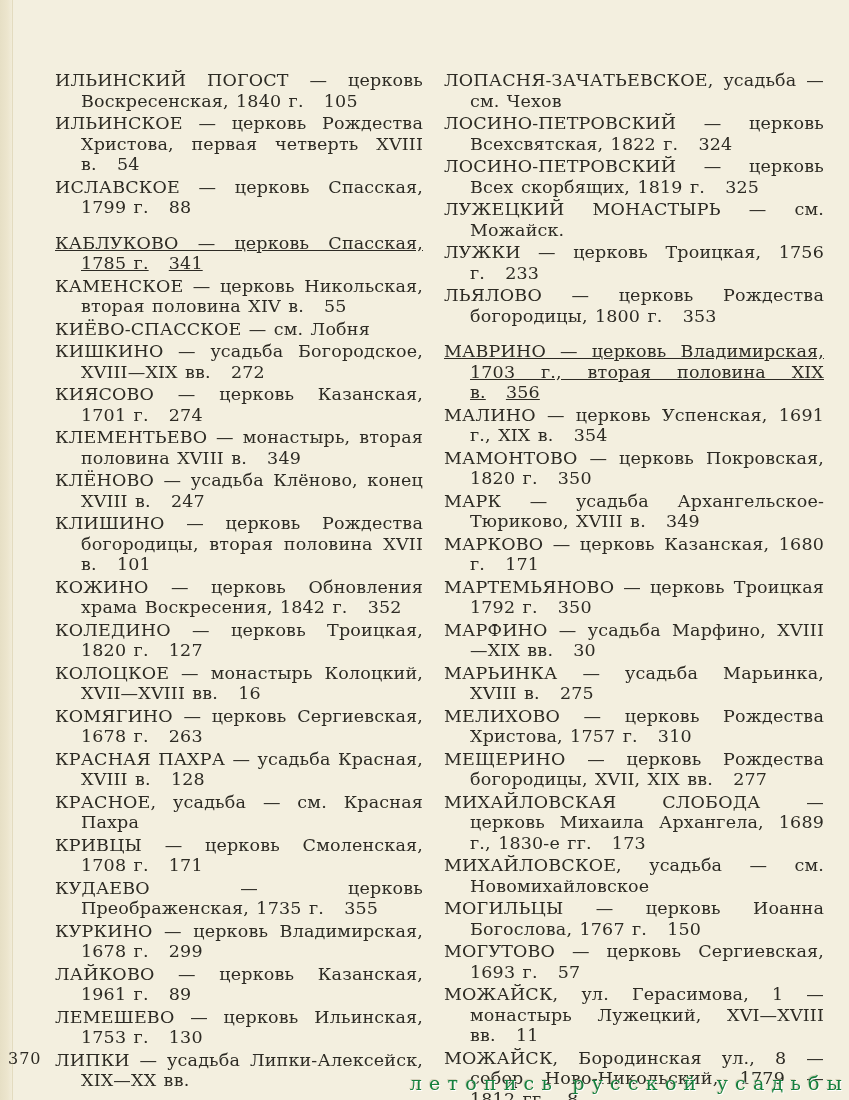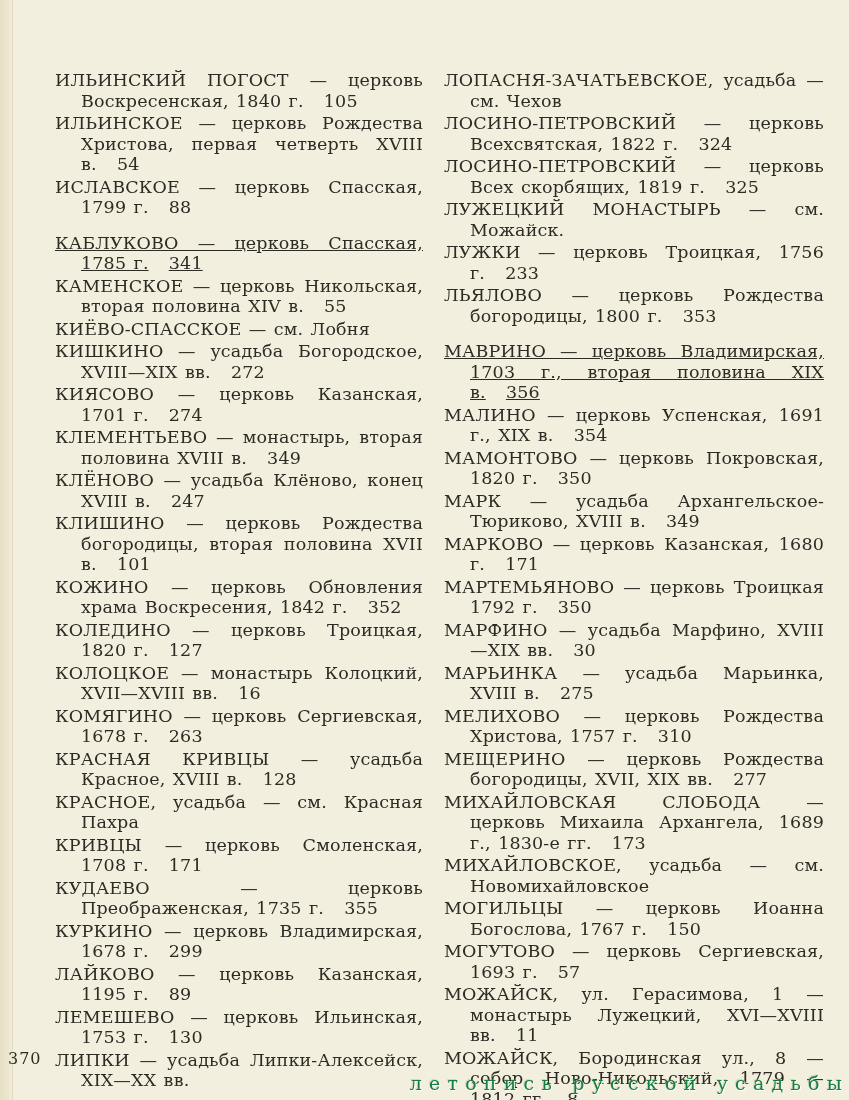--- a/index.html
+++ b/index.html
@@ -74,26 +74,26 @@
       <p class="entry"><span>КИЁВО-СПАССКОЕ — см. Лобня</span></p>
       <p class="entry"><span>КИШКИНО — усадьба Богородское, XVIII—XIX вв.</span><span class="pageref">272</span></p>
       <p class="entry"><span>КИЯСОВО — церковь Казанская, 1701 г.</span><span class="pageref">274</span></p>
       <p class="entry"><span>КЛЕМЕНТЬЕВО — монастырь, вторая половина XVIII в.</span><span class="pageref">349</span></p>
       <p class="entry"><span>КЛЁНОВО — усадьба Клёново, конец XVIII в.</span><span class="pageref">247</span></p>
       <p class="entry"><span>КЛИШИНО — церковь Рождества богородицы, вторая половина XVII в.</span><span class="pageref">101</span></p>
       <p class="entry"><span>КОЖИНО — церковь Обновления храма Воскресения, 1842 г.</span><span class="pageref">352</span></p>
       <p class="entry"><span>КОЛЕДИНО — церковь Троицкая, 1820 г.</span><span class="pageref">127</span></p>
       <p class="entry"><span>КОЛОЦКОЕ — монастырь Колоцкий, XVII—XVIII вв.</span><span class="pageref">16</span></p>
       <p class="entry"><span>КОМЯГИНО — церковь Сергиевская, 1678 г.</span><span class="pageref">263</span></p>
-      <p class="entry"><span>КРАСНАЯ КРИВЦЫ — усадьба Красное, XVIII в.</span><span class="pageref">128</span></p>
+      <p class="entry"><span>КРАСНАЯ ПАХРА — усадьба Красная, XVIII в.</span><span class="pageref">128</span></p>
       <p class="entry"><span>КРАСНОЕ, усадьба — см. Красная Пахра</span></p>
       <p class="entry"><span>КРИВЦЫ — церковь Смоленская, 1708 г.</span><span class="pageref">171</span></p>
       <p class="entry"><span>КУДАЕВО — церковь Преображенская, 1735 г.</span><span class="pageref">355</span></p>
       <p class="entry"><span>КУРКИНО — церковь Владимирская, 1678 г.</span><span class="pageref">299</span></p>
-      <p class="entry"><span>ЛАЙКОВО — церковь Казанская, 1195 г.</span><span class="pageref">89</span></p>
+      <p class="entry"><span>ЛАЙКОВО — церковь Казанская, 1961 г.</span><span class="pageref">89</span></p>
       <p class="entry"><span>ЛЕМЕШЕВО — церковь Ильинская, 1753 г.</span><span class="pageref">130</span></p>
       <p class="entry"><span>ЛИПКИ — усадьба Липки-Алексейск, XIX—XX вв.</span></p>
     </div>
 
   <div class="col col-right">
       <p class="entry"><span>ЛОПАСНЯ-ЗАЧАТЬЕВСКОЕ, усадьба — см. Чехов</span></p>
       <p class="entry"><span>ЛОСИНО-ПЕТРОВСКИЙ — церковь Всехсвятская, 1822 г.</span><span class="pageref">324</span></p>
       <p class="entry"><span>ЛОСИНО-ПЕТРОВСКИЙ — церковь Всех скорбящих, 1819 г.</span><span class="pageref">325</span></p>
       <p class="entry"><span>ЛУЖЕЦКИЙ МОНАСТЫРЬ — см. Можайск.</span></p>
       <p class="entry"><span>ЛУЖКИ — церковь Троицкая, 1756 г.</span><span class="pageref">233</span></p>

